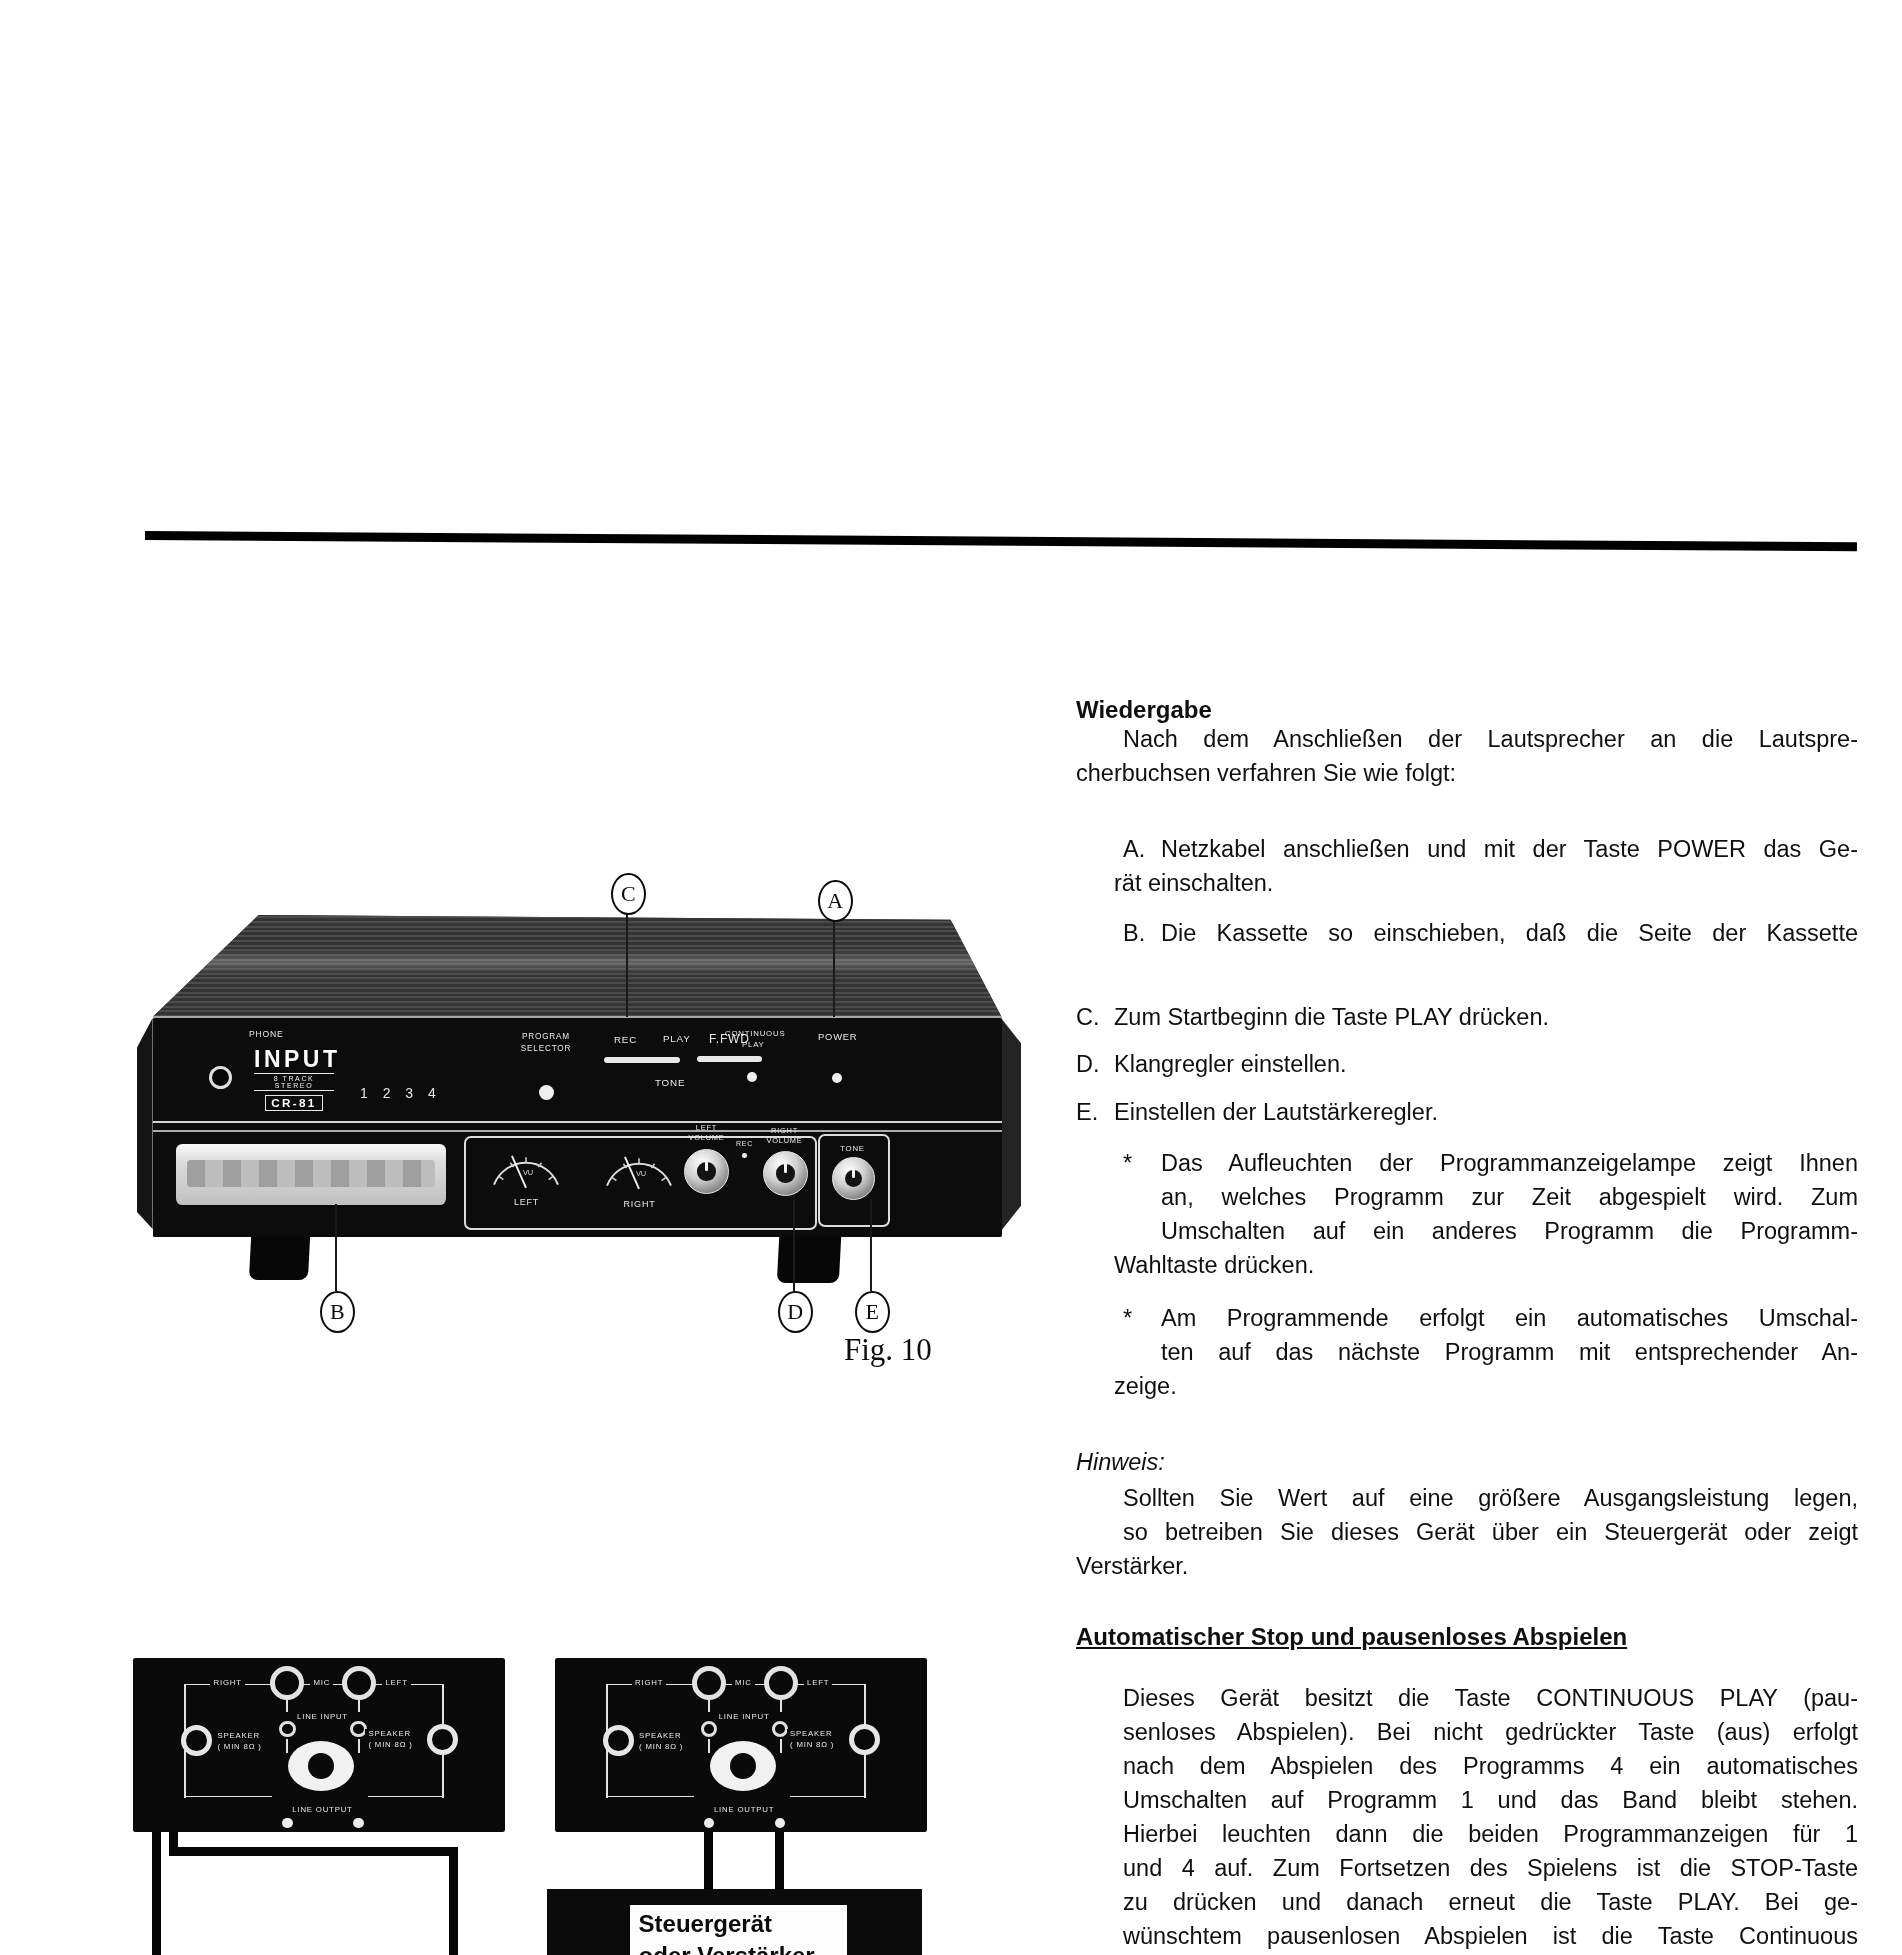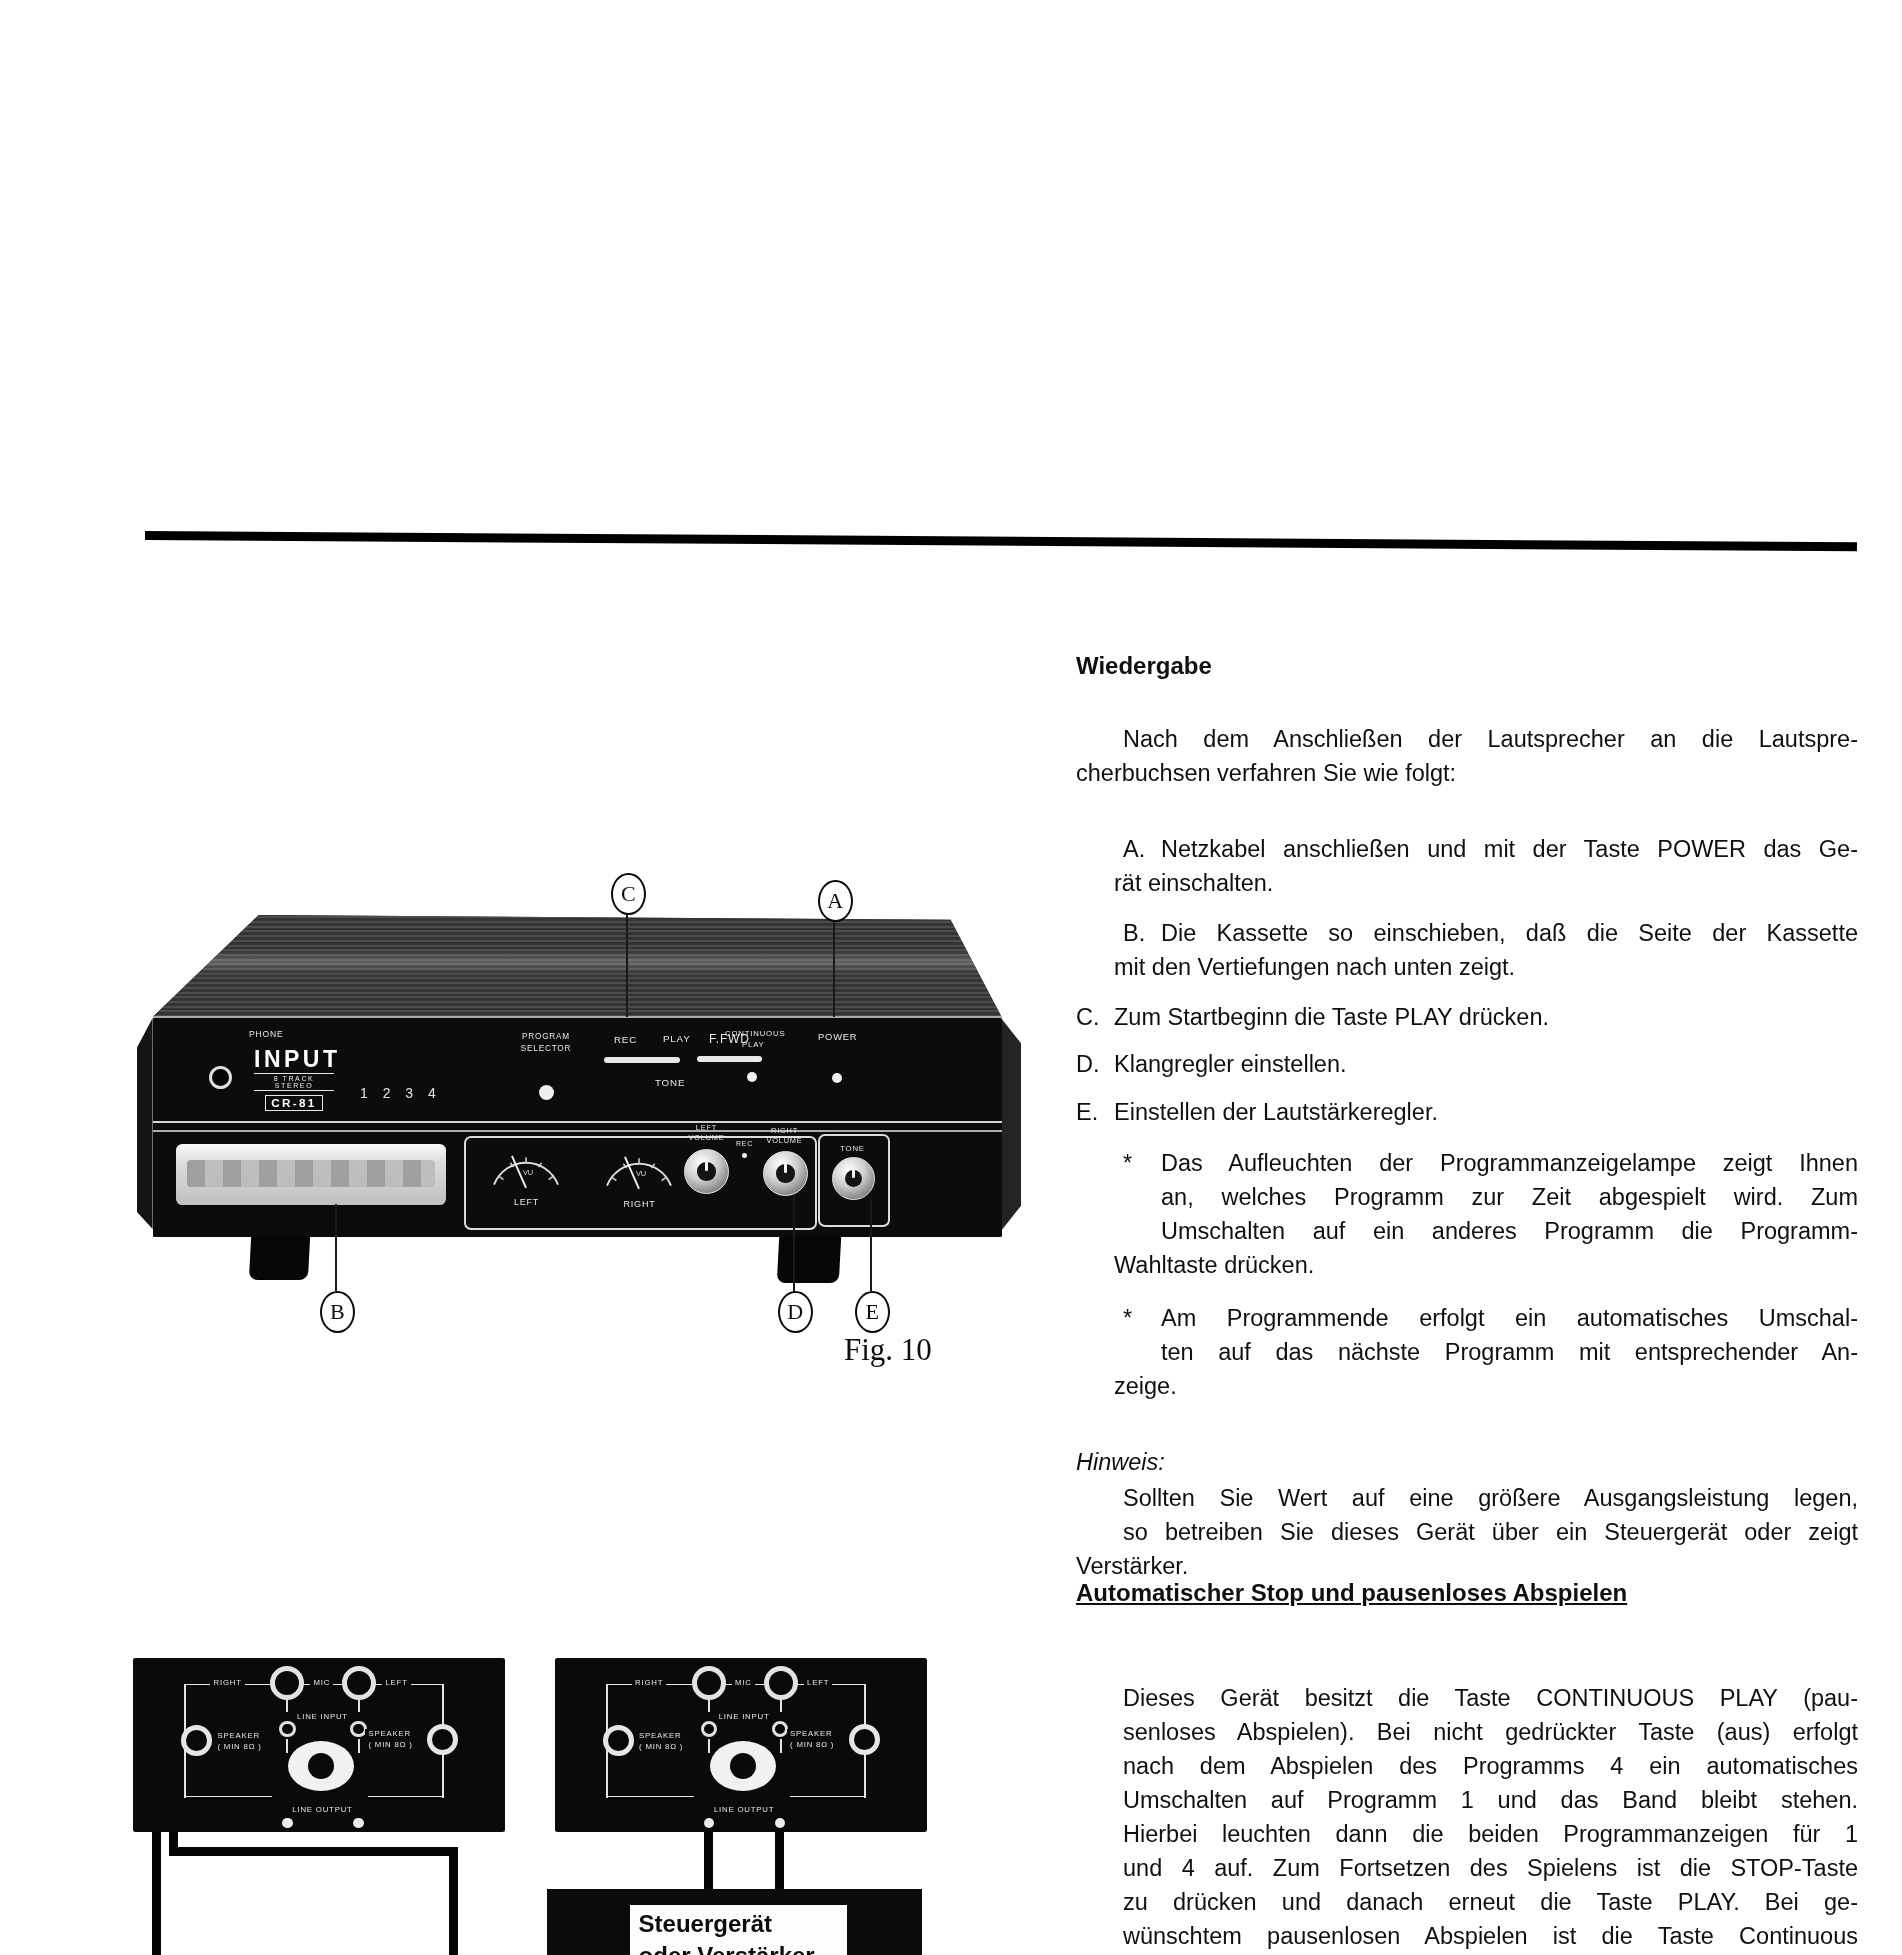--- a/index.html
+++ b/index.html
@@ -13,21 +13,21 @@
 
   
   #right-col{left:1076px;top:0;width:782px;height:2707px;}
   .blk{position:absolute;left:0;width:782px;}
   .line{position:relative;height:34px;line-height:34px;font-size:23.5px;letter-spacing:0px;
         white-space:nowrap;}
   .just{text-align:justify;text-align-last:justify;white-space:normal;margin-left:47px;}
   .withpre{padding-left:38px;}
   .ind{padding-left:38px;}
   .pre{position:absolute;left:0;top:0;}
-  .h .line{font-weight:700;font-size:24px;}
+  .h .line{font-weight:700;font-size:24px;margin-top:44px;}
   .hi .line{font-style:italic;font-size:23.5px;}
 
   
   .figcap{font-family:"Liberation Serif",serif;font-size:31px;color:#0d0d0d;}
 
   
   #fig10{left:137px;top:860px;width:903px;height:528px;}
   #dev-topface{left:15.6px;top:55px;width:849px;height:102px;
     clip-path:polygon(106px 0px,798px 4.7px,849px 102px,0px 102px);
     background:
@@ -288,21 +288,20 @@
       <div class="blk p" style="top: 722px;">
         <div class="line just">Nach dem Anschließen der Lautsprecher an die Lautspre-</div>
         <div class="line">cherbuchsen verfahren Sie wie folgt:</div>
       </div>
       <div class="blk li" style="top: 832px;">
         <div class="line just withpre"><span class="pre">A.</span>Netzkabel anschließen und mit der Taste POWER das Ge-</div>
         <div class="line ind">rät einschalten.</div>
       </div>
       <div class="blk li" style="top: 916px;">
         <div class="line just withpre"><span class="pre">B.</span>Die Kassette so einschieben, daß die Seite der Kassette</div>
-        <div class="line ind">mit den Vertiefungen nach unten zeigt.</div>
       </div>
       <div class="blk li" style="top: 1000px;">
         <div class="line withpre"><span class="pre">C.</span>Zum Startbeginn die Taste PLAY drücken.</div>
       </div>
       <div class="blk li" style="top: 1047px;">
         <div class="line withpre"><span class="pre">D.</span>Klangregler einstellen.</div>
       </div>
       <div class="blk li" style="top: 1095px;">
         <div class="line withpre"><span class="pre">E.</span>Einstellen der Lautstärkeregler.</div>
       </div>

